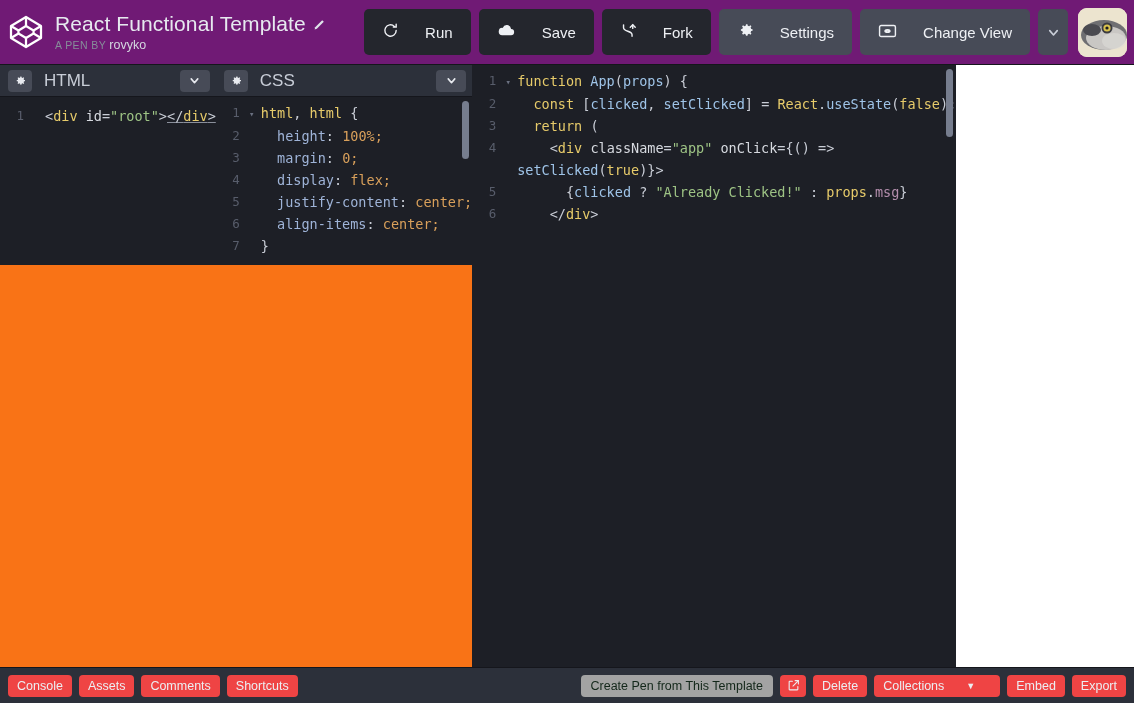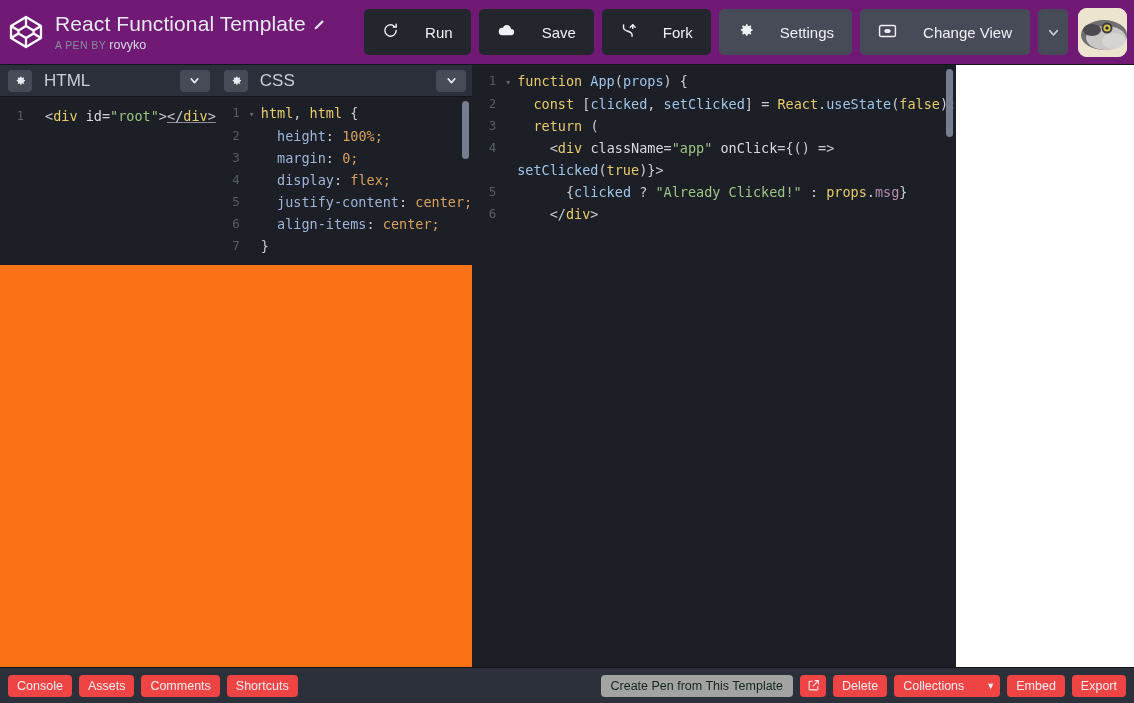--- a/index.html
+++ b/index.html
@@ -124,21 +124,21 @@
     border-top: 1px solid #15161c;
   }
   .fbtn {
     height: 22px; border-radius: 4px; background: #ef4444; color: #eceef2;
     font-size: 12.5px; border: none; cursor: pointer; padding: 0 9px;
     display: flex; align-items: center; justify-content: center;
     font-family: "Liberation Sans", sans-serif; white-space: nowrap;
   }
   .fbtn.icon-only { padding: 0; width: 26px; }
   .fbtn.green { background: #a3a3a3; color: #13271a; font-weight: 400; padding: 0 10px; }
-  .fbtn.select { padding-right: 0; gap: 22px; text-align: right; }
+  .fbtn.select { padding-right: 20px; gap: 22px; text-align: right; }
   .footer-right { margin-left: auto; display: flex; align-items: center; gap: 7px; }
   .sel-caret { font-size: 9px; color: #eceef2; padding-right: 5px; }
 </style>
 </head>
 <body>
 
 <div id="app">
 
   <div class="header">
 

